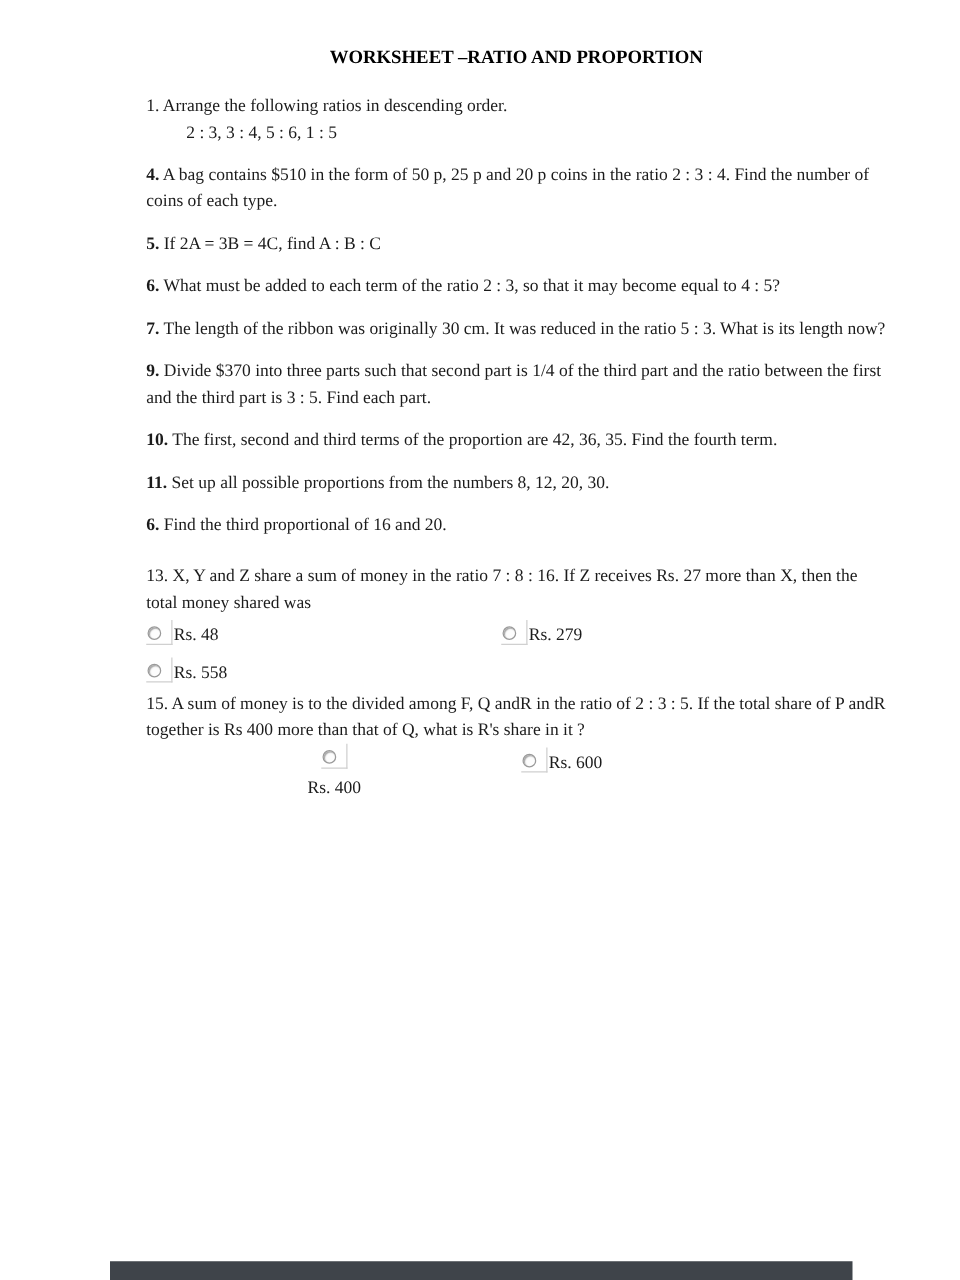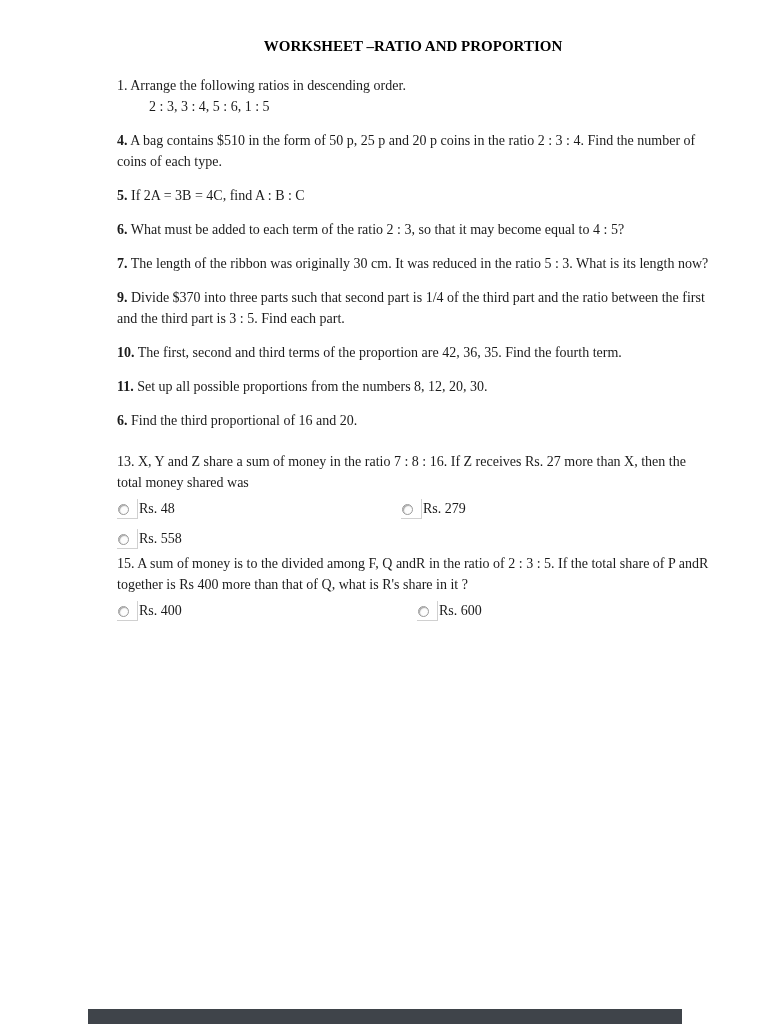--- a/index.html
+++ b/index.html
@@ -27,23 +27,23 @@
     text-align: center;
     color: #000;
   }
   p.q { margin: 0 0 13px 0; }
   p.q1 { margin-top: 21px; }
   p.q14 { margin-top: 20px; margin-bottom: 0; }
   p.q15 { margin-bottom: 0; }
   .bn { font-weight: bold; }
   .subline { display: block; padding-left: 32px; }
   .optrow { display: flex; height: 30px; align-items: flex-start; }
-  .opt { display: flex; align-items: flex-end; cursor: default; }
+  .opt { display: flex; align-items: center; cursor: default; }
   .optrow .opt:first-child { width: 284px; }
-  .opts15 .optrow .opt:first-child { width: 300px; }
+  .opts15 .optrow .opt:first-child { width: 300px; flex-direction: column; }
   .radiocell {
     display: inline-block;
     width: 20px; height: 19px;
     border-right: 1px solid #d0d0d0;
     border-bottom: 1px solid #d0d0d0;
     position: relative;
     flex: 0 0 auto;
   }
   .radio {
     position: absolute; left: 1px; top: 5px;

